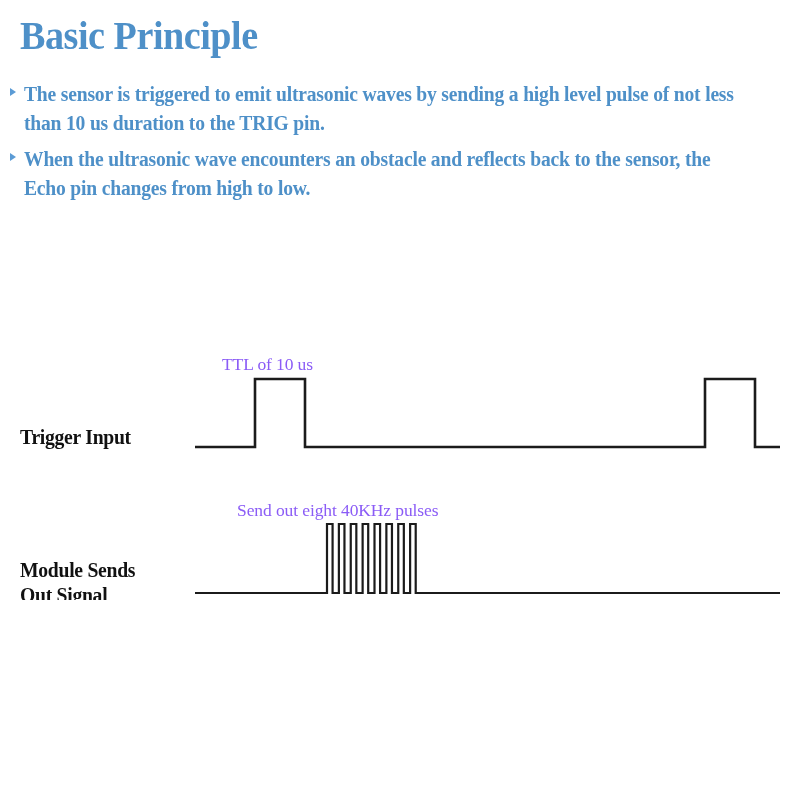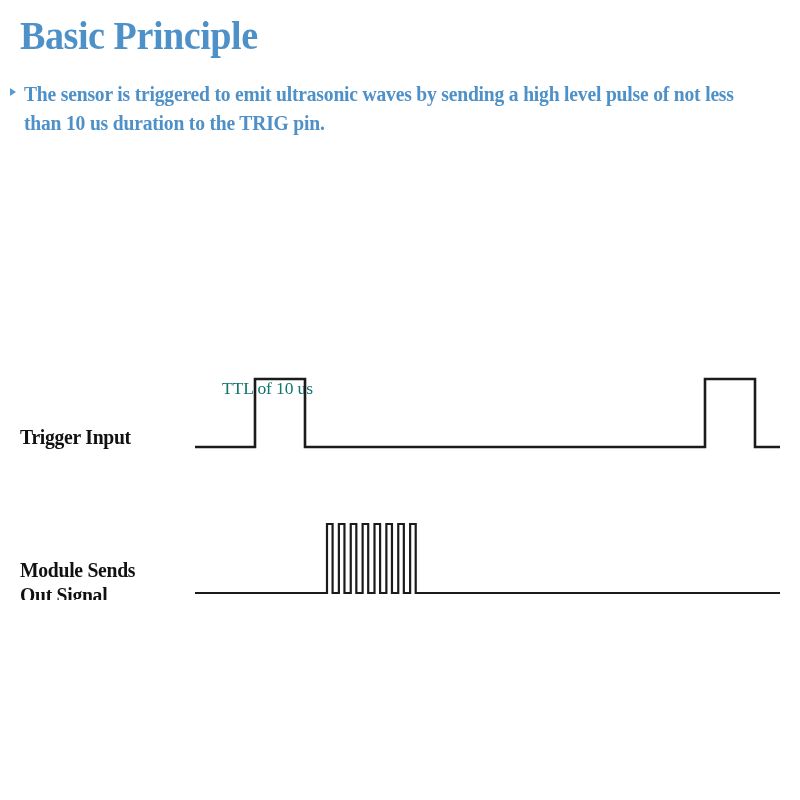--- a/index.html
+++ b/index.html
@@ -85,25 +85,24 @@
     letter-spacing: -0.3px;
     white-space: pre-line;
     transform: scaleX(0.96);
     transform-origin: left top;
   }
 
   .annotation {
     position: absolute;
     font-size: 17.5px;
     font-weight: normal;
-    color: #0f766e;
+    color: #8b5cf6;
     line-height: 25px;
     white-space: pre-line;
     letter-spacing: -0.1px;
-    margin-top: 24px;
   }
 
   .wave-svg {
     position: absolute;
     left: 0;
     top: 0;
   }
   .wave-path {
     fill: none;
     stroke: #1b1b1b;
@@ -124,25 +123,30 @@
 
 <div id="page">
 
   <div id="title">Basic Principle</div>
 
   <div id="bullets">
     <div class="bullet-row">
       <span class="bullet-marker"></span>
       <span class="bullet-text">The sensor is triggered to emit ultrasonic waves by sending a high level pulse of not less than 10 us duration to the TRIG pin.</span>
     </div>
+    <div class="bullet-row">
+      <span class="bullet-marker"></span>
+      <span class="bullet-text">When the ultrasonic wave encounters an obstacle and reflects back to the sensor, the Echo pin changes from high to low.</span>
+    </div>
   </div>
 
   <div id="diagram">
 
     <div class="annotation" style="left:222px; top:22px;">TTL of 10 us</div>
+    <div class="annotation" style="left:237px; top:168px;">Send out eight 40KHz pulses</div>
 
     <div class="wave-label" style="left:20px; top:95px;">Trigger Input</div>
     <div class="wave-label" style="left:20px; top:228px;">Module Sends
 Out Signal</div>
     <div class="wave-label" style="left:20px; top:373px;">Echo Output
 Signal</div>
 
     <svg class="wave-svg" width="800" height="470" viewBox="0 0 800 470">
       <path id="trace-trigger" class="wave-path" d="M 195 117 L 255 117 L 255 49 L 305 49 L 305 117 L 705 117 L 705 49 L 755 49 L 755 117 L 780 117"></path>
       <g id="trace-module">

